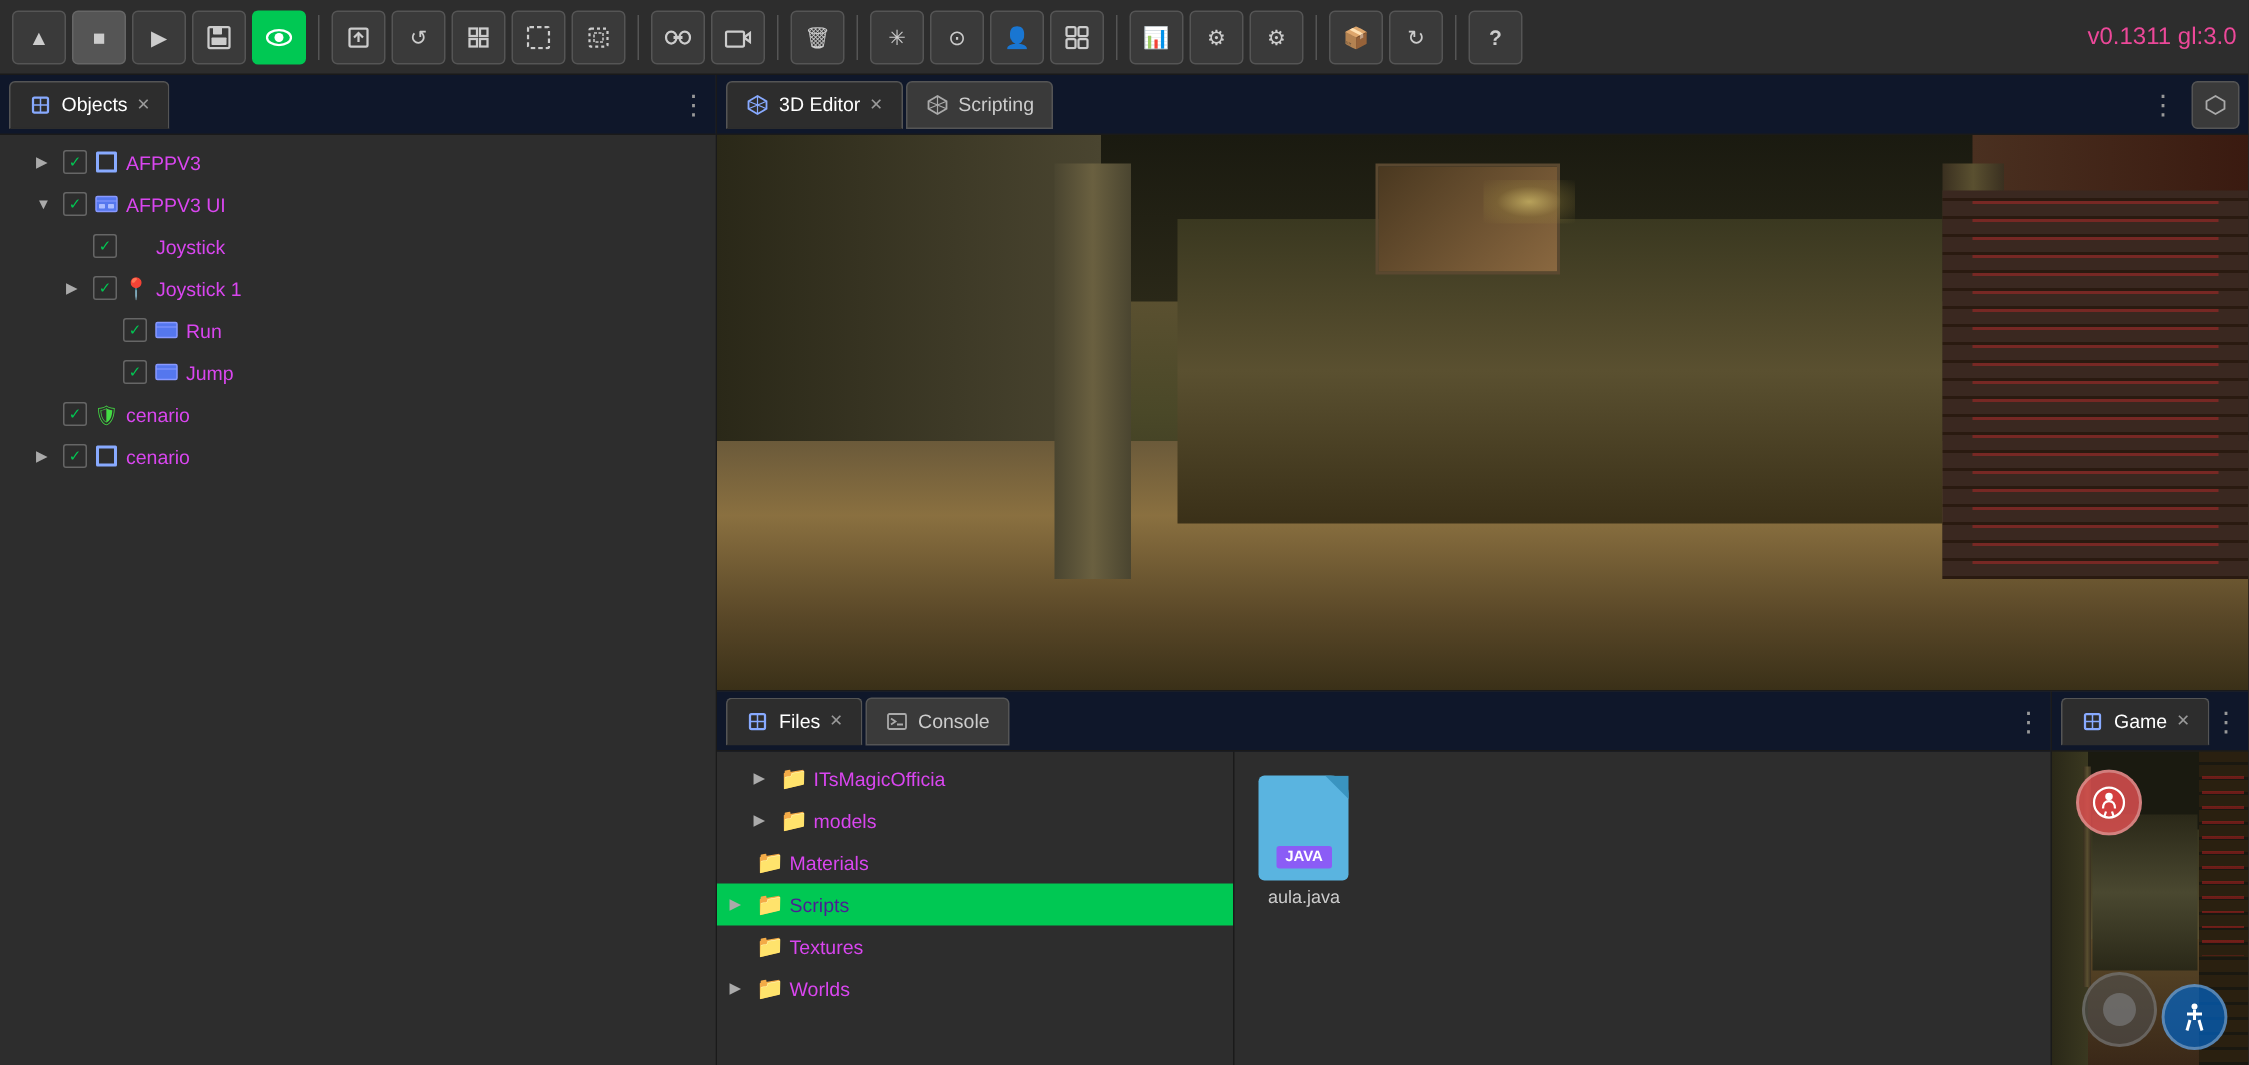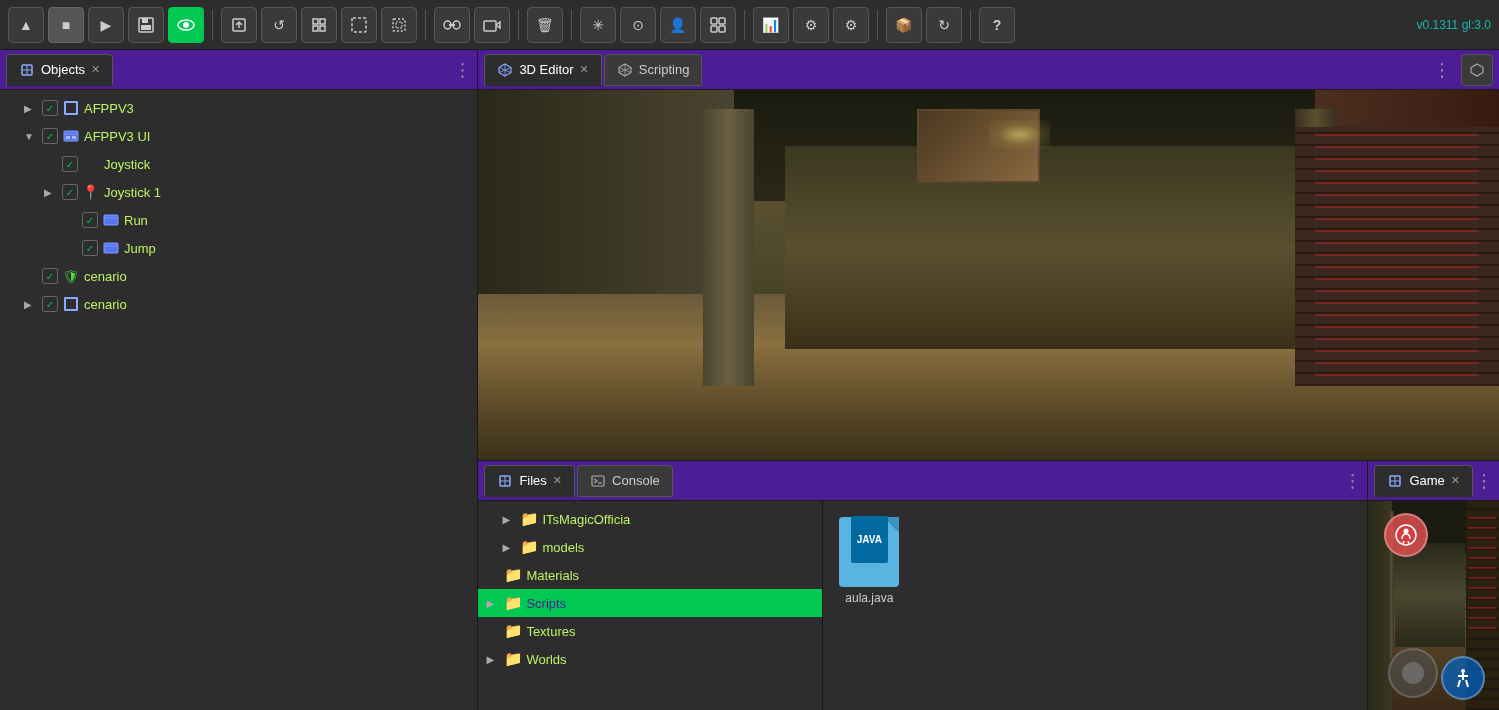--- a/index.html
+++ b/index.html
@@ -46,22 +46,22 @@
       border-color: #666;
     }
     .toolbar-separator {
       width: 1px;
       height: 30px;
       background: #555;
       margin: 0 4px;
     }
     .toolbar-version {
       margin-left: auto;
-      font-size: 12px;
-      color: #14b8a6;
+      font-size: 16px;
+      color: #ec4899;
     }
 
     
     .main-layout {
       display: flex;
       height: calc(710px - 50px);
     }
 
     
     .left-panel {
@@ -75,21 +75,21 @@
     
     .right-panel {
       flex: 1;
       display: flex;
       flex-direction: column;
     }
 
     
     .panel-tabs {
       height: 40px;
-      background: #4c1d95;
+      background: #0f172a;
       display: flex;
       align-items: center;
       border-bottom: 1px solid #1a1a1a;
       padding: 0 6px;
       gap: 2px;
     }
     .tab {
       height: 32px;
       padding: 0 12px;
       background: #3a3a3a;
@@ -162,21 +162,21 @@
     .tree-icon {
       width: 18px;
       height: 18px;
       display: flex;
       align-items: center;
       justify-content: center;
       font-size: 13px;
       flex-shrink: 0;
     }
     .tree-label {
-      color: #bef264;
+      color: #d946ef;
       font-size: 13px;
     }
 
     
     .editor-area {
       flex: 1;
       background: #1a1a1a;
       position: relative;
       overflow: hidden;
     }
@@ -337,26 +337,26 @@
       position: absolute;
       top: 0;
       right: 0;
       width: 16px;
       height: 16px;
       background: #3a94c0;
       clip-path: polygon(0 0, 100% 100%, 100% 0);
     }
     .file-badge {
       position: absolute;
-      bottom: 24px;
-      background: #0369a1;
+      bottom: 8px;
+      background: #8b5cf6;
       color: #fff;
       font-size: 10px;
       font-weight: bold;
-      padding: 18px 6px;
+      padding: 2px 6px;
       border-radius: 2px;
     }
     .file-name {
       font-size: 12px;
       color: #ccc;
       text-align: left;
     }
 
     
     .game-panel {

